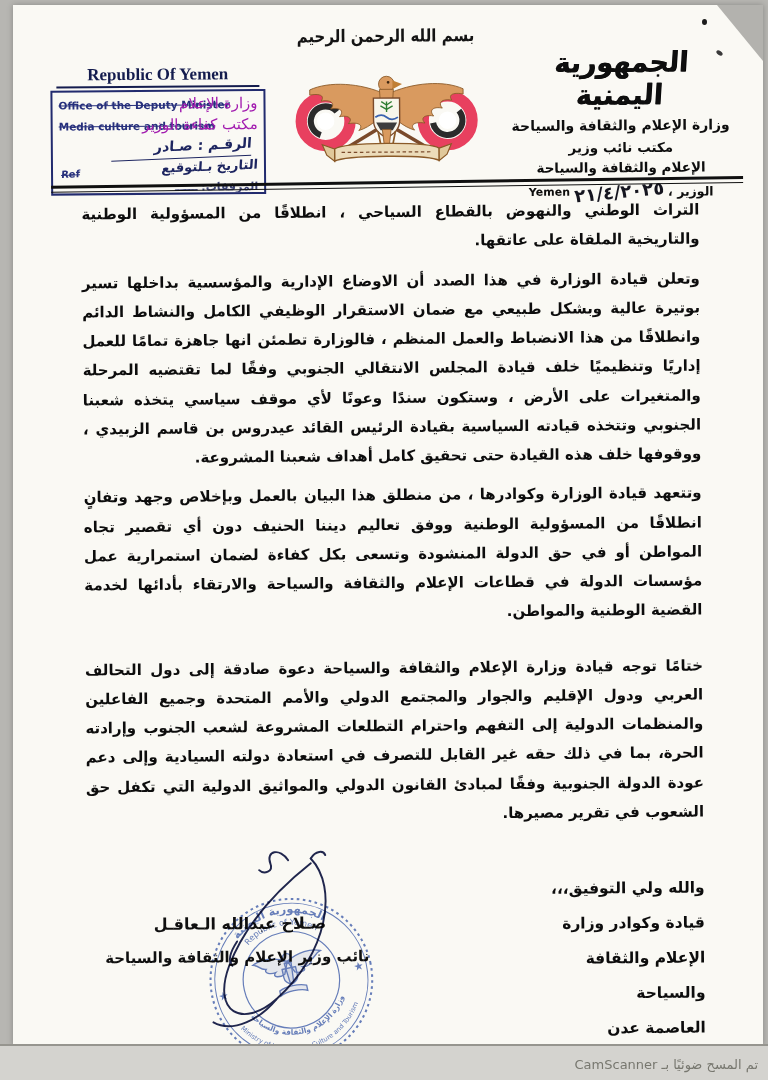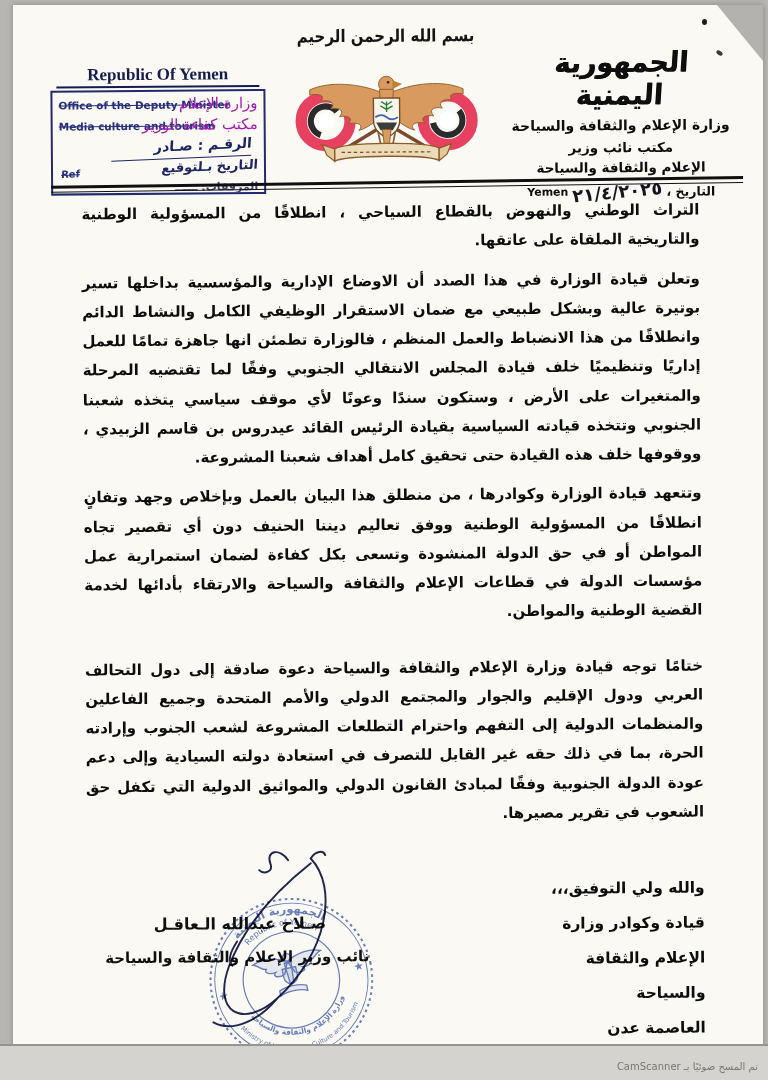--- a/index.html
+++ b/index.html
@@ -53,21 +53,21 @@
   .sig-col{width:360px;position:relative;}
   .sig-name{position:absolute;top:58px;right:24px;left:30px;text-align:center;font-size:16px;font-weight:bold;color:#101010;direction:rtl;letter-spacing:.5px;}
   .sig-title{position:absolute;top:92px;right:0;left:0;text-align:center;font-size:15px;font-weight:bold;color:#101010;direction:rtl;}
   .sig-svg{position:absolute;top:-18px;left:96px;mix-blend-mode:multiply;}
   .seal{position:absolute;top:38px;left:148px;transform:rotate(-12deg);opacity:.85;mix-blend-mode:multiply;}
   .close-col{flex:1;direction:rtl;text-align:right;padding-left:104px;padding-top:18px;}
   .close-col div{font-size:15.5px;font-weight:bold;line-height:2.25;color:#0d0d0d;}
 
   
   .footer-rule{margin:14px 16px 0 42px;border-top:2px solid #101010;border-bottom:3px solid #101010;height:3px;transform:rotate(-.2deg);}
-  .watermark{position:absolute;right:10px;bottom:8px;font-size:10px;color:#77776f;direction:rtl;margin-left:22px;}
+  .watermark{position:absolute;right:10px;bottom:8px;font-size:13px;color:#77776f;direction:rtl;margin-left:22px;}
 </style>
 </head>
 <body>
 
 <div class="scan">
   <div class="paper">
     <div class="corner-tr"></div>
     <div class="speck1"></div>
     <div class="speck2"></div>
 
@@ -153,21 +153,21 @@
         </div>
 
         <div class="h-right">
           <div class="calli">الجمهورية اليمنية</div>
           <div class="hr-line">وزارة الإعلام والثقافة والسياحة</div>
           <div class="hr-small">مكتب نائب وزير</div>
           <div class="hr-small">الإعلام والثقافة والسياحة</div>
           <div class="date-row">
             <span class="date-en">Yemen</span>
             <span class="date-hand">٢١/٤/٢٠٢٥</span>
-            <span class="date-ar">التاريخ ،</span>
+            <span class="date-ar">الوزير ،</span>
           </div>
         </div>
       </div>
 
       <div class="rule"></div>
 
       <div class="bodytext">
         <p>التراث الوطني والنهوض بالقطاع السياحي ، انطلاقًا من المسؤولية الوطنية والتاريخية الملقاة على عاتقها.</p>
         <p>وتعلن قيادة الوزارة في هذا الصدد أن الاوضاع الإدارية والمؤسسية بداخلها تسير بوتيرة عالية وبشكل طبيعي مع ضمان الاستقرار الوظيفي الكامل والنشاط الدائم وانطلاقًا من هذا الانضباط والعمل المنظم ، فالوزارة تطمئن انها جاهزة تمامًا للعمل إداريًا وتنظيميًا خلف قيادة المجلس الانتقالي الجنوبي وفقًا لما تقتضيه المرحلة والمتغيرات على الأرض ، وستكون سندًا وعونًا لأي موقف سياسي يتخذه شعبنا الجنوبي وتتخذه قيادته السياسية بقيادة الرئيس القائد عيدروس بن قاسم الزبيدي ، ووقوفها خلف هذه القيادة حتى تحقيق كامل أهداف شعبنا المشروعة.</p>
         <p>وتتعهد قيادة الوزارة وكوادرها ، من منطلق هذا البيان بالعمل وبإخلاص وجهد وتفانٍ انطلاقًا من المسؤولية الوطنية ووفق تعاليم ديننا الحنيف دون أي تقصير تجاه المواطن أو في حق الدولة المنشودة وتسعى بكل كفاءة لضمان استمرارية عمل مؤسسات الدولة في قطاعات الإعلام والثقافة والسياحة والارتقاء بأدائها لخدمة القضية الوطنية والمواطن.</p>

